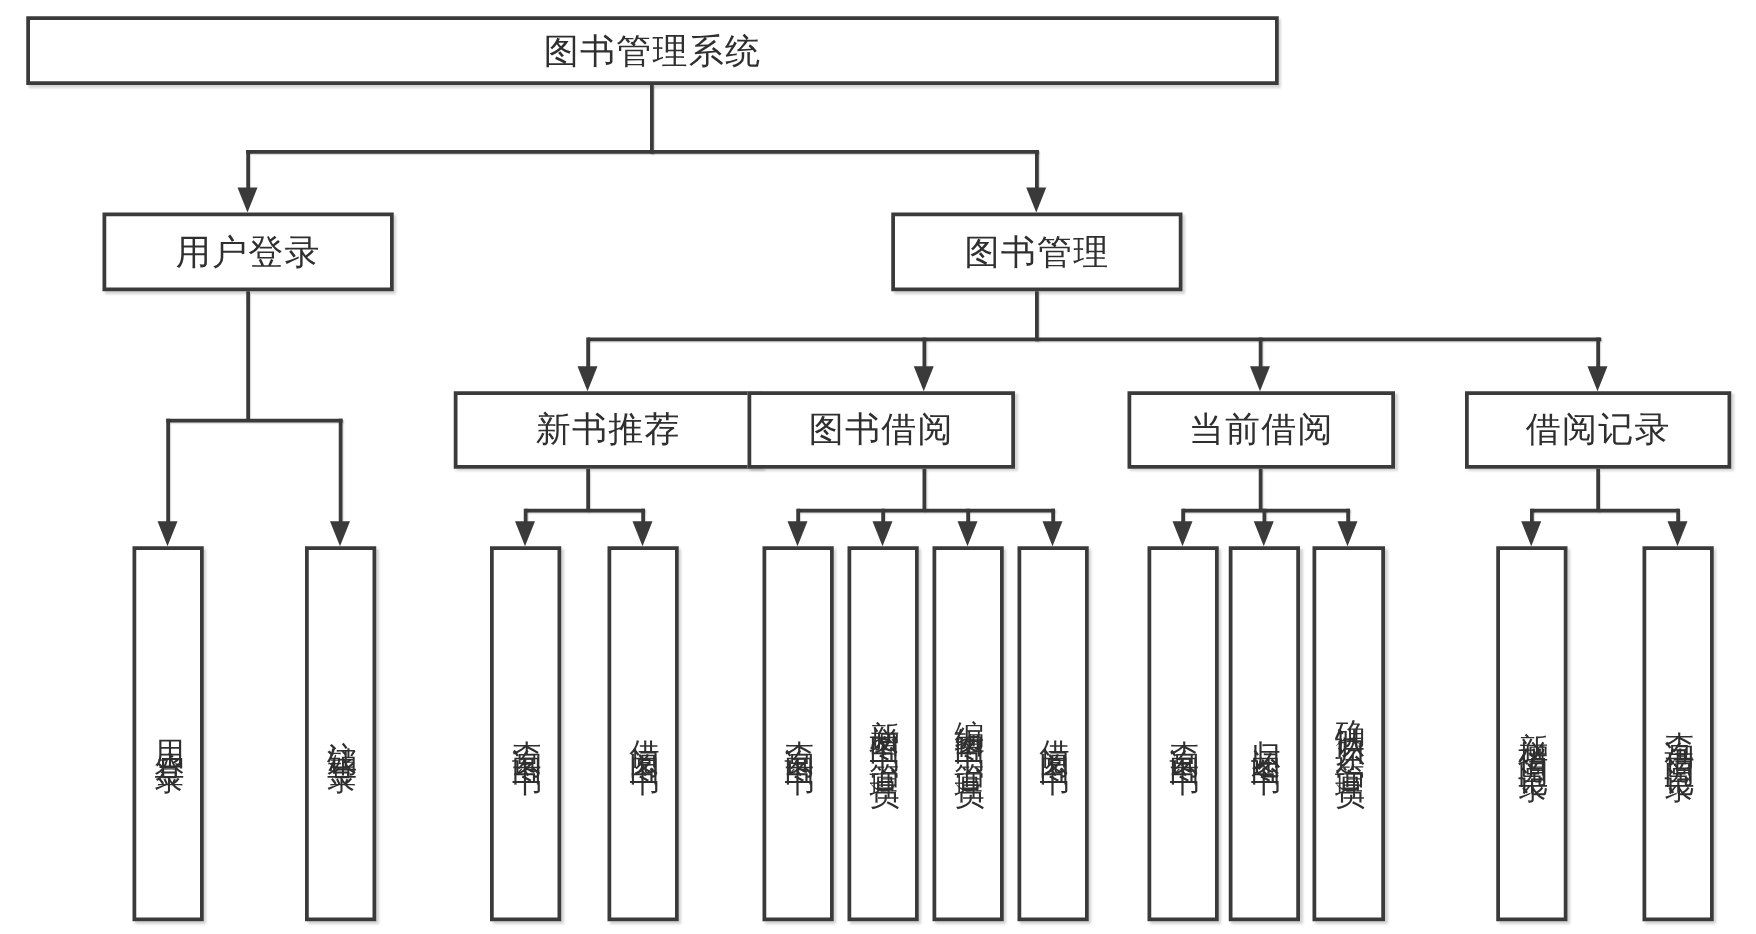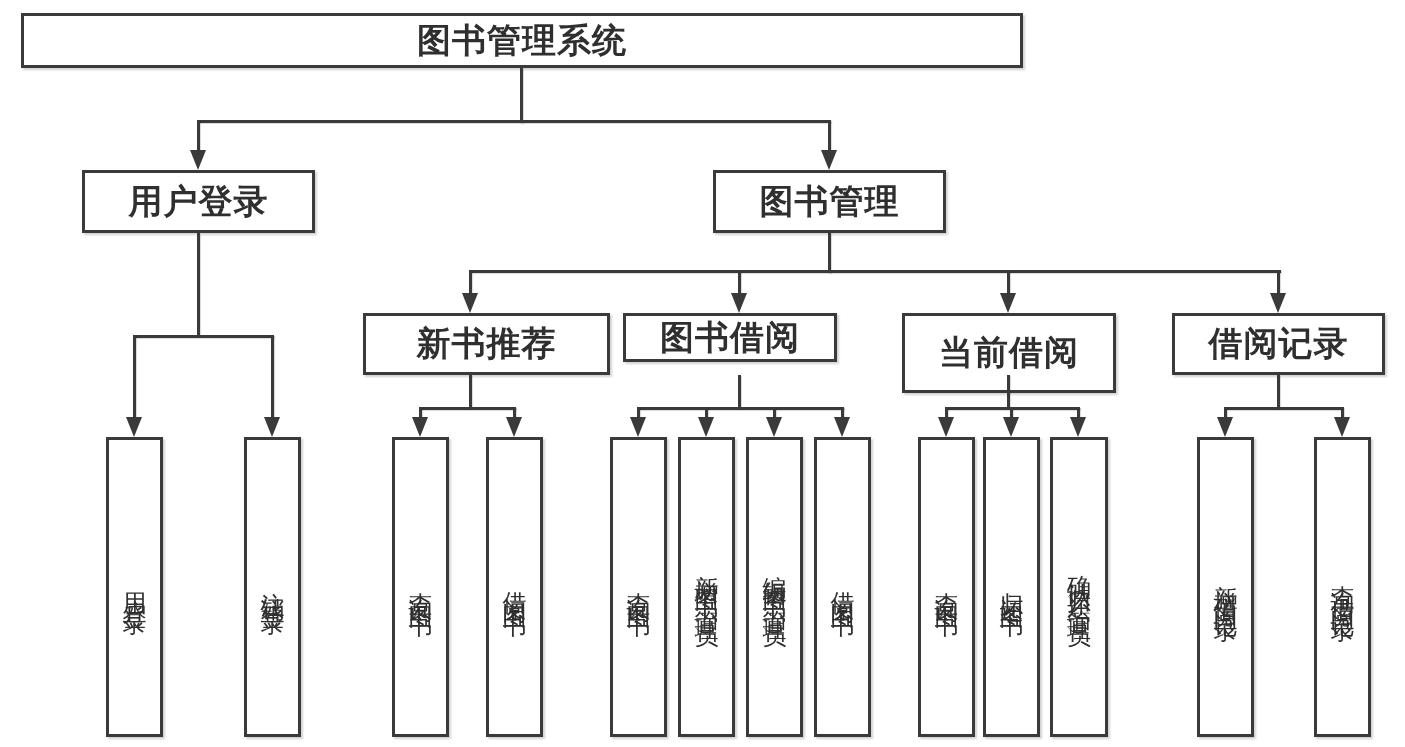--- a/index.html
+++ b/index.html
@@ -14,21 +14,21 @@
     position:absolute;
     box-sizing:border-box;
     background:#ffffff;
     border:3px solid #3a3a3a;
     box-shadow:2px 2px 2px rgba(0,0,0,0.18);
     display:flex;
     align-items:center;
     justify-content:center;
     color:#2f2f2f;
   }
-  .node.h{font-size:34px;letter-spacing:1px;font-weight:bold;}
+  .node.h{font-size:28px;letter-spacing:1px;}
   .node.v{
     writing-mode:vertical-rl;
     text-orientation:mixed;
     font-size:24px;
     letter-spacing:7px;
     line-height:1;
   }
   .vl{position:absolute;width:3px;background:#3a3a3a;box-shadow:1px 1px 1px rgba(0,0,0,0.15);}
   .hl{position:absolute;height:3px;background:#3a3a3a;box-shadow:1px 1px 1px rgba(0,0,0,0.15);}
   .arrow{
@@ -76,22 +76,22 @@
   <div class="vl" style="left:469px;top:270px;height:26px"></div>
   <div class="arrow" style="left:462px;top:293px"></div>
   <div class="vl" style="left:738px;top:270px;height:26px"></div>
   <div class="arrow" style="left:731px;top:293px"></div>
   <div class="vl" style="left:1007px;top:270px;height:26px"></div>
   <div class="arrow" style="left:1000px;top:293px"></div>
   <div class="vl" style="left:1277px;top:270px;height:26px"></div>
   <div class="arrow" style="left:1270px;top:293px"></div>
 
   <div class="node h" style="left:363px;top:313px;width:247px;height:62px">新书推荐</div>
-  <div class="node h" style="left:623px;top:313px;width:214px;height:49px">图书借阅</div>
-  <div class="node h" style="left:902px;top:313px;width:214px;height:80px">当前借阅</div>
+  <div class="node h" style="left:598px;top:313px;width:214px;height:62px">图书借阅</div>
+  <div class="node h" style="left:902px;top:313px;width:214px;height:62px">当前借阅</div>
   <div class="node h" style="left:1172px;top:313px;width:213px;height:62px">借阅记录</div>
 
   <div class="vl" style="left:469px;top:375px;height:34px"></div>
   <div class="hl" style="left:420px;top:407px;width:96px"></div>
   <div class="vl" style="left:419px;top:407px;height:12px"></div>
   <div class="arrow" style="left:412px;top:417px"></div>
   <div class="vl" style="left:513px;top:407px;height:12px"></div>
   <div class="arrow" style="left:506px;top:417px"></div>
 
   <div class="vl" style="left:738px;top:375px;height:34px"></div>

